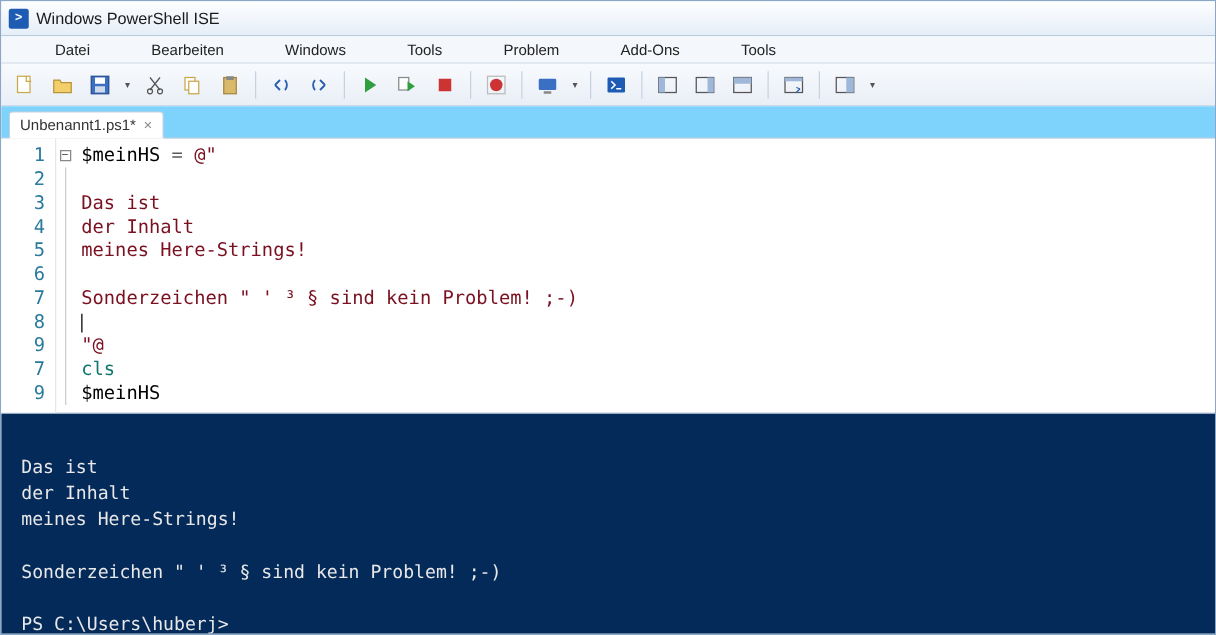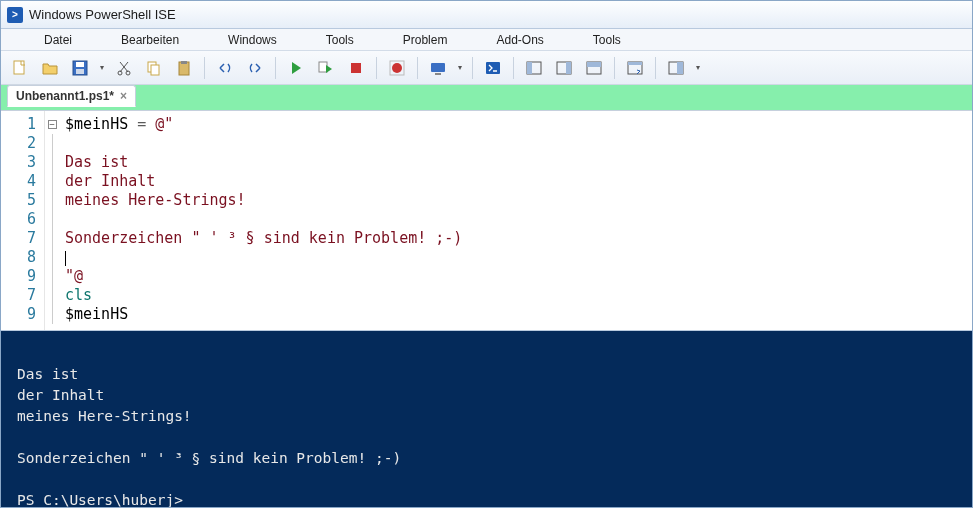--- a/index.html
+++ b/index.html
@@ -64,25 +64,25 @@
     display: flex; align-items: center; justify-content: center;
     border-radius: 3px;
     cursor: default;
   }
   .tb-sep { width: 1px; height: 22px; background: #c8d2df; margin: 0 3px; }
   .tb-caret { font-size: 8px; color: #555; width: 10px; text-align: center; cursor: default; }
   .tb-btn svg { width: 18px; height: 18px; }
   
   .tabstrip {
     height: 26px;
-    background: #86efac;
+    background: #7dd3fc;
     border-bottom: 1px solid #c6d0dd;
     display: flex;
+    align-items: flex-end;
     padding: 0 6px;
-    font-weight: bold;
   }
   .file-tab {
     height: 22px;
     background: #fff;
     border: 1px solid #c6d0dd;
     border-bottom: 1px solid #fff;
     border-radius: 3px 3px 0 0;
     padding: 0 8px;
     display: flex;
     align-items: center;

